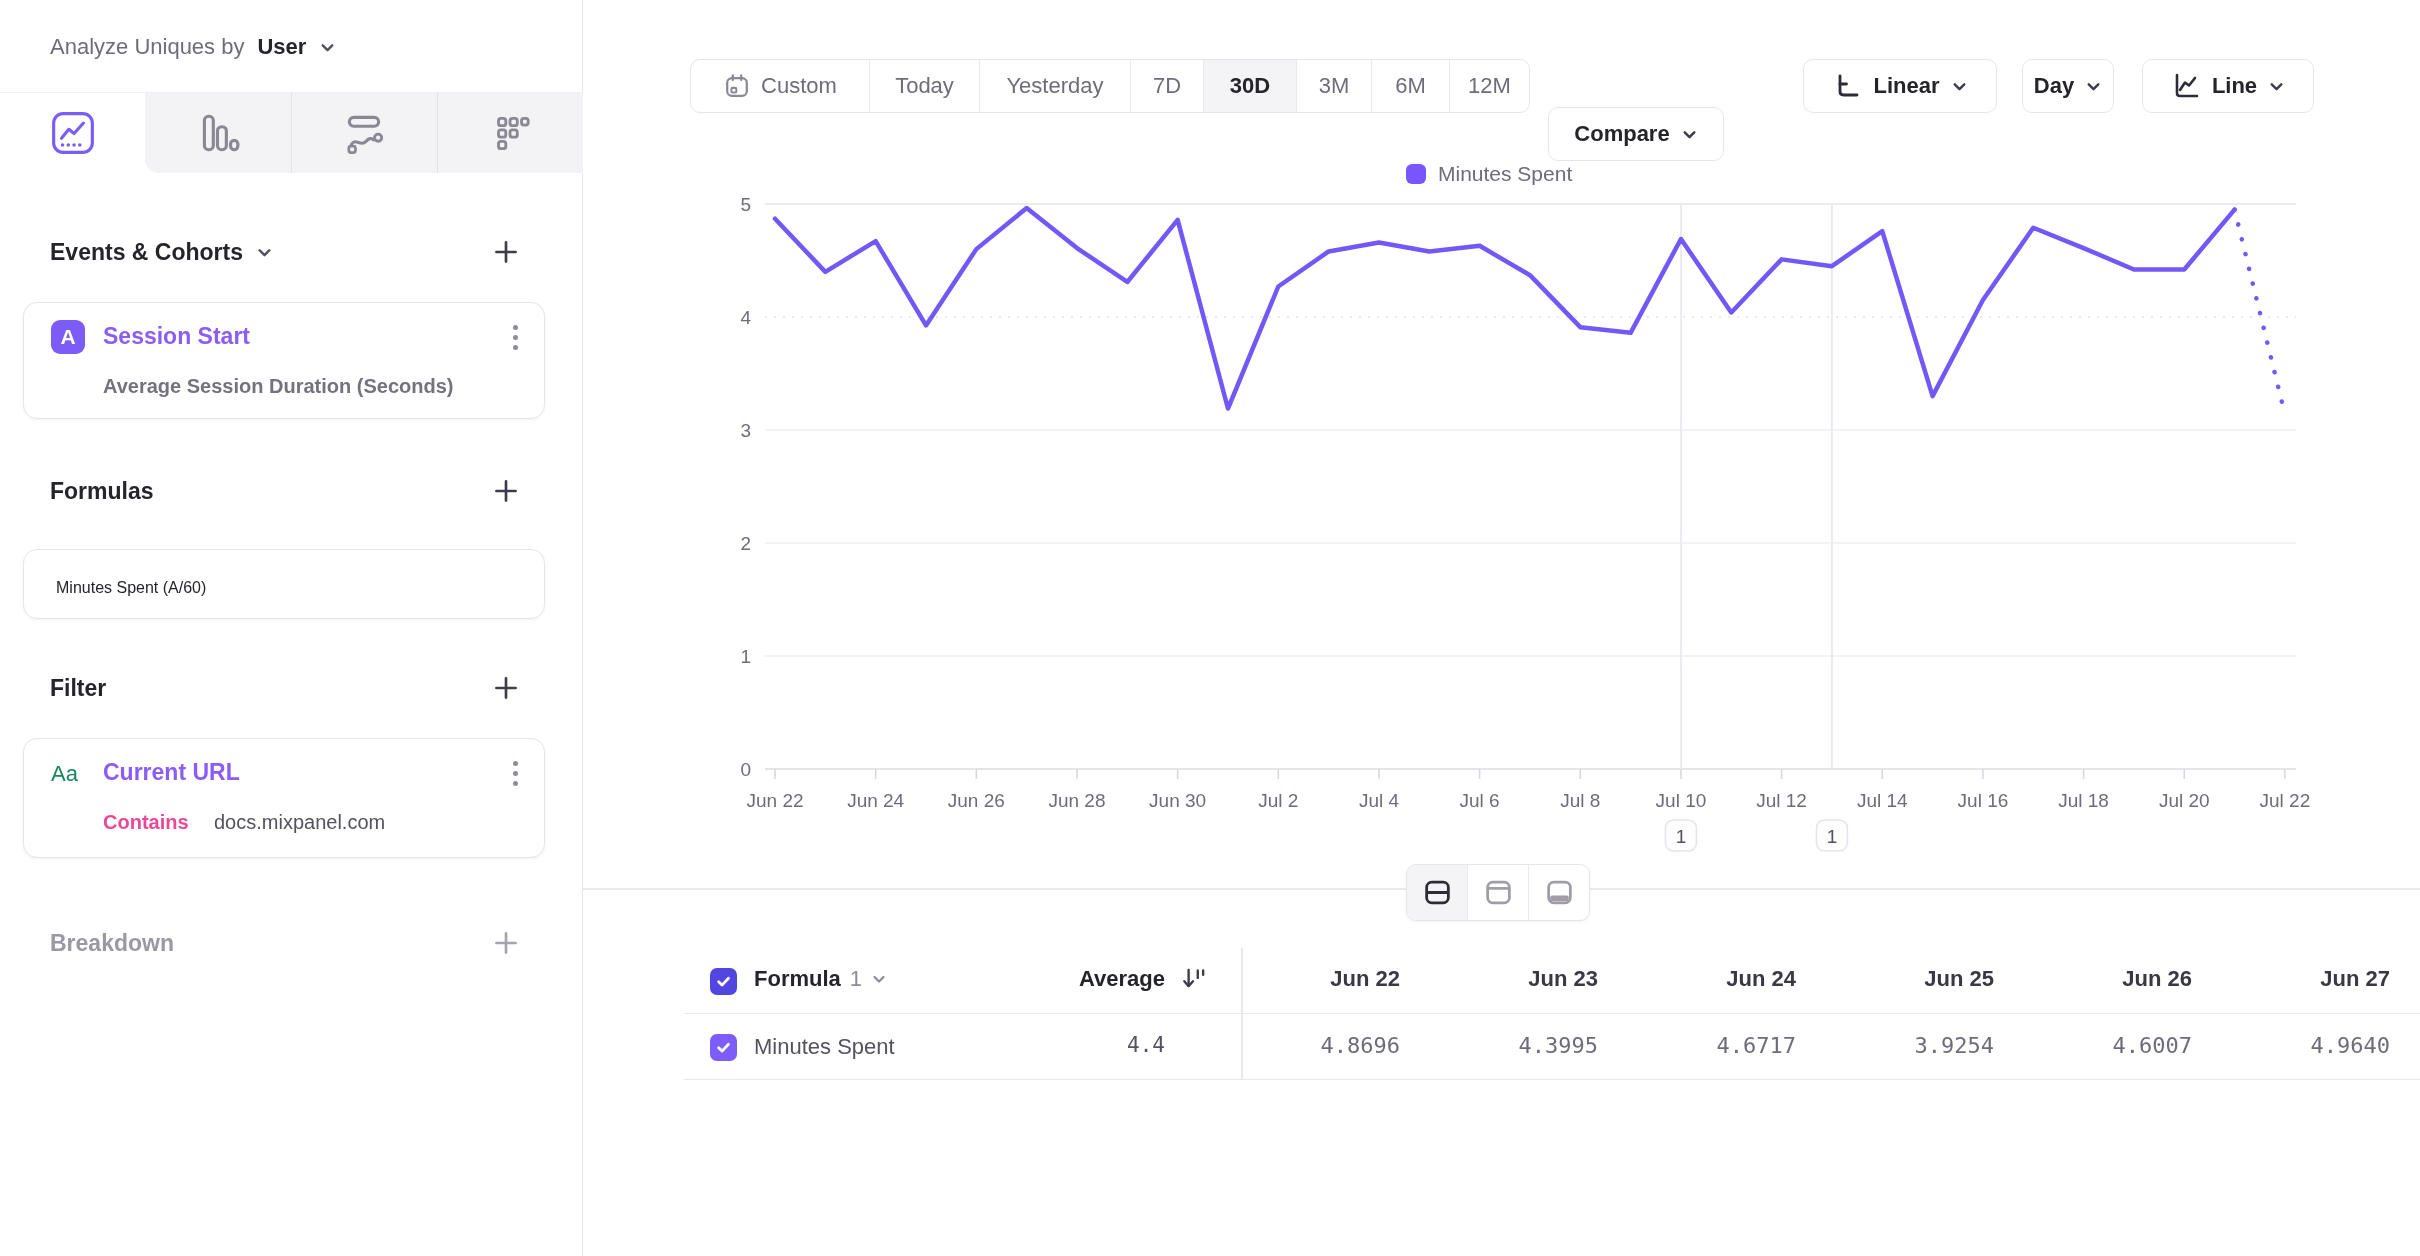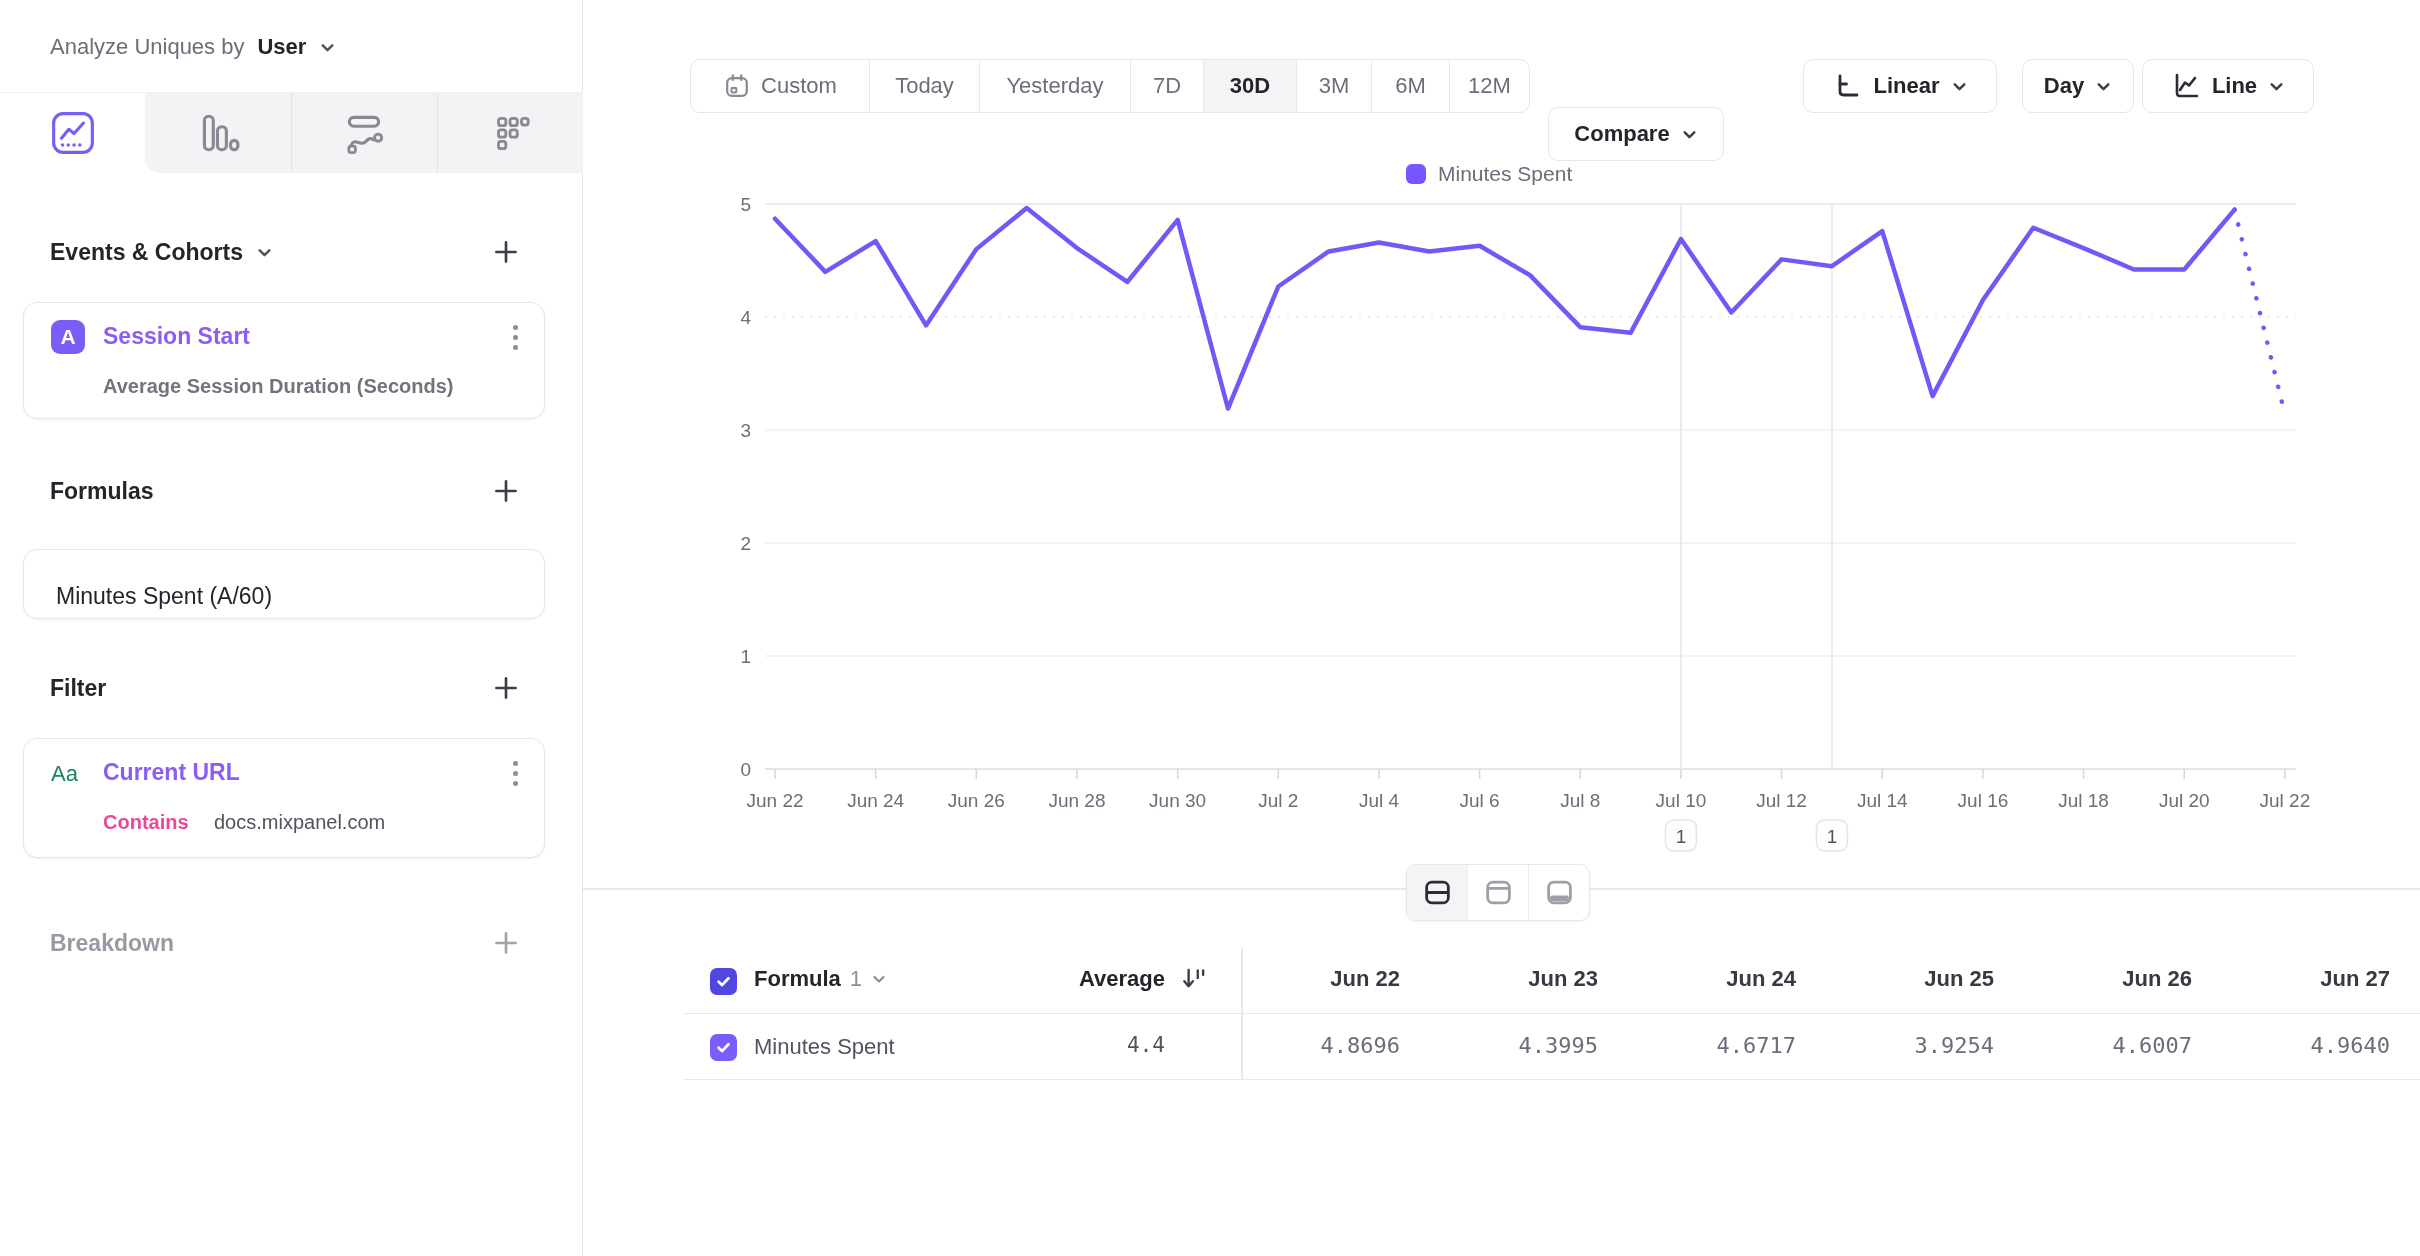--- a/index.html
+++ b/index.html
@@ -19,21 +19,21 @@
   .tab.sep{border-left:1.5px solid #e3e1e7;}
   .sec-head{position:absolute;left:50px;display:flex;align-items:center;gap:13px;font-size:23px;font-weight:700;color:#26242b;height:44px;}
   .sec-head.dim{color:#9b98a3;}
   .plus-btn{position:absolute;left:487px;width:38px;height:38px;display:flex;align-items:center;justify-content:center;cursor:pointer;}
   .card{position:absolute;left:23px;width:522px;background:#fff;border:1.5px solid #e7e5ea;border-radius:14px;box-shadow:0 1px 3px rgba(22,18,30,.05);box-sizing:border-box;}
   .badge-a{position:absolute;left:27px;top:17px;width:34px;height:34px;border-radius:9px;background:#7b5cf7;color:#fff;font-size:21px;font-weight:700;display:flex;align-items:center;justify-content:center;}
   .card-title{position:absolute;left:79px;top:20px;font-size:23px;font-weight:600;color:#8b5cf6;}
   .card-sub{position:absolute;left:79px;top:72px;font-size:20px;font-weight:600;color:#75727e;}
   .kebab{position:absolute;right:24px;top:22px;width:10px;display:flex;flex-direction:column;gap:5px;align-items:center;cursor:pointer;}
   .kebab i{width:5px;height:5px;border-radius:50%;background:#8f8c99;display:block;}
-  .formula-card-label{position:absolute;left:32px;top:12px;height:100%;display:flex;align-items:center;font-size:23px;font-weight:500;color:#26242b;}
+  .formula-card-label{position:absolute;left:32px;top:4px;height:100%;display:flex;align-items:center;font-size:16px;font-weight:500;color:#26242b;}
   .aa-icon{position:absolute;left:27px;top:22px;font-size:22px;font-weight:400;color:#18875c;}
 
   
   .main{position:absolute;left:583px;top:0;width:1837px;height:1256px;}
   .tool-btn{position:absolute;top:59px;height:54px;border:1.5px solid #e7e5ea;border-radius:10px;background:#fff;display:flex;align-items:center;justify-content:center;gap:11px;font-size:22px;font-weight:600;color:#26242b;box-sizing:border-box;cursor:pointer;}
   .range{position:absolute;left:107px;top:59px;height:54px;border:1.5px solid #e7e5ea;border-radius:10px;background:#fff;display:flex;overflow:hidden;box-sizing:border-box;}
   .range .seg{display:flex;align-items:center;justify-content:center;gap:10px;font-size:22px;color:#6f6c7a;box-sizing:border-box;cursor:pointer;}
   .range .seg + .seg{border-left:1.5px solid #e9e8ec;}
   .range .seg.active{background:#f4f3f5;color:#26242b;font-weight:700;}
   .legend{position:absolute;left:823px;top:162px;display:flex;align-items:center;gap:12px;}
@@ -232,21 +232,21 @@
       <svg width="30" height="30" viewBox="0 0 30 30">
         <path d="M8 5 L8 20.5 Q8 24 11.5 24 L25 24" fill="none" stroke="#2e2b36" stroke-width="2.8" stroke-linecap="round"></path>
         <path d="M8 13 L14.5 13" stroke="#2e2b36" stroke-width="2.8" stroke-linecap="round"></path>
       </svg>
       <span>Linear</span>
       <svg width="17" height="17" viewBox="0 0 16 16">
           <path d="M3.5 6 L8 10.5 L12.5 6" fill="none" stroke="#3f3c49" stroke-width="2.3" stroke-linecap="round" stroke-linejoin="round"></path>
         </svg>
     </div>
 
-    <div class="tool-btn" style="left:1439px;width:112px;">
+    <div class="tool-btn" style="left:1439px;width:92px;">
       <span>Day</span>
       <svg width="17" height="17" viewBox="0 0 16 16">
           <path d="M3.5 6 L8 10.5 L12.5 6" fill="none" stroke="#3f3c49" stroke-width="2.3" stroke-linecap="round" stroke-linejoin="round"></path>
         </svg>
     </div>
 
     <div class="tool-btn" style="left:1559px;width:172px;">
       <svg width="30" height="30" viewBox="0 0 30 30">
         <path d="M6 4 L6 22 Q6 25 9 25 L26 25" fill="none" stroke="#2e2b36" stroke-width="2.6" stroke-linecap="round"></path>
         <polyline points="9,19 14,11.5 18,14.5 24,7" fill="none" stroke="#2e2b36" stroke-width="2.6" stroke-linecap="round" stroke-linejoin="round"></polyline>

